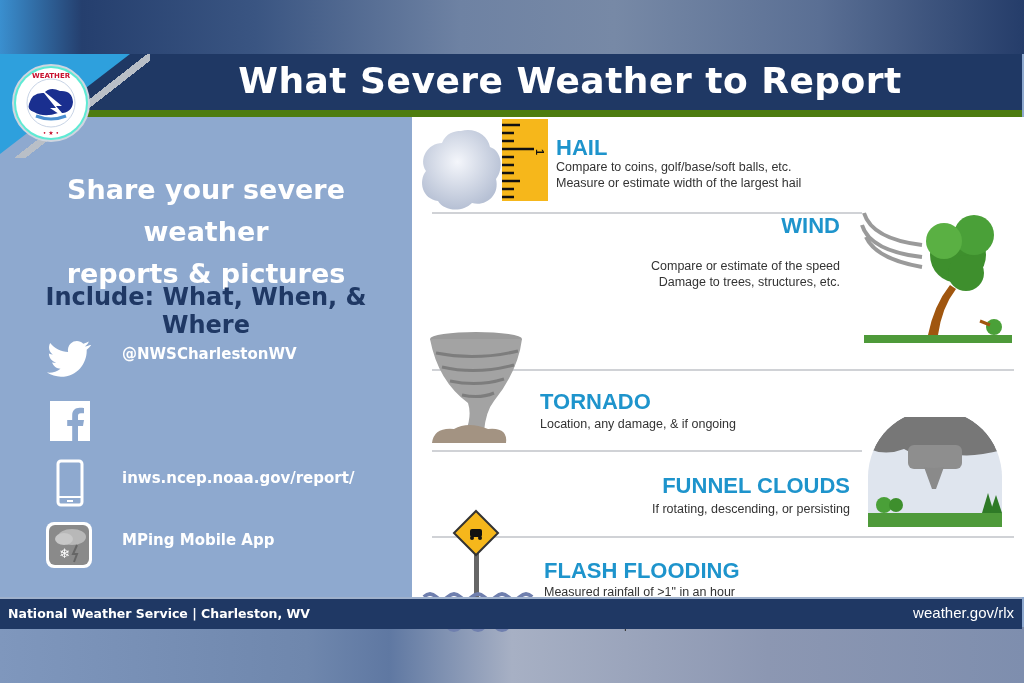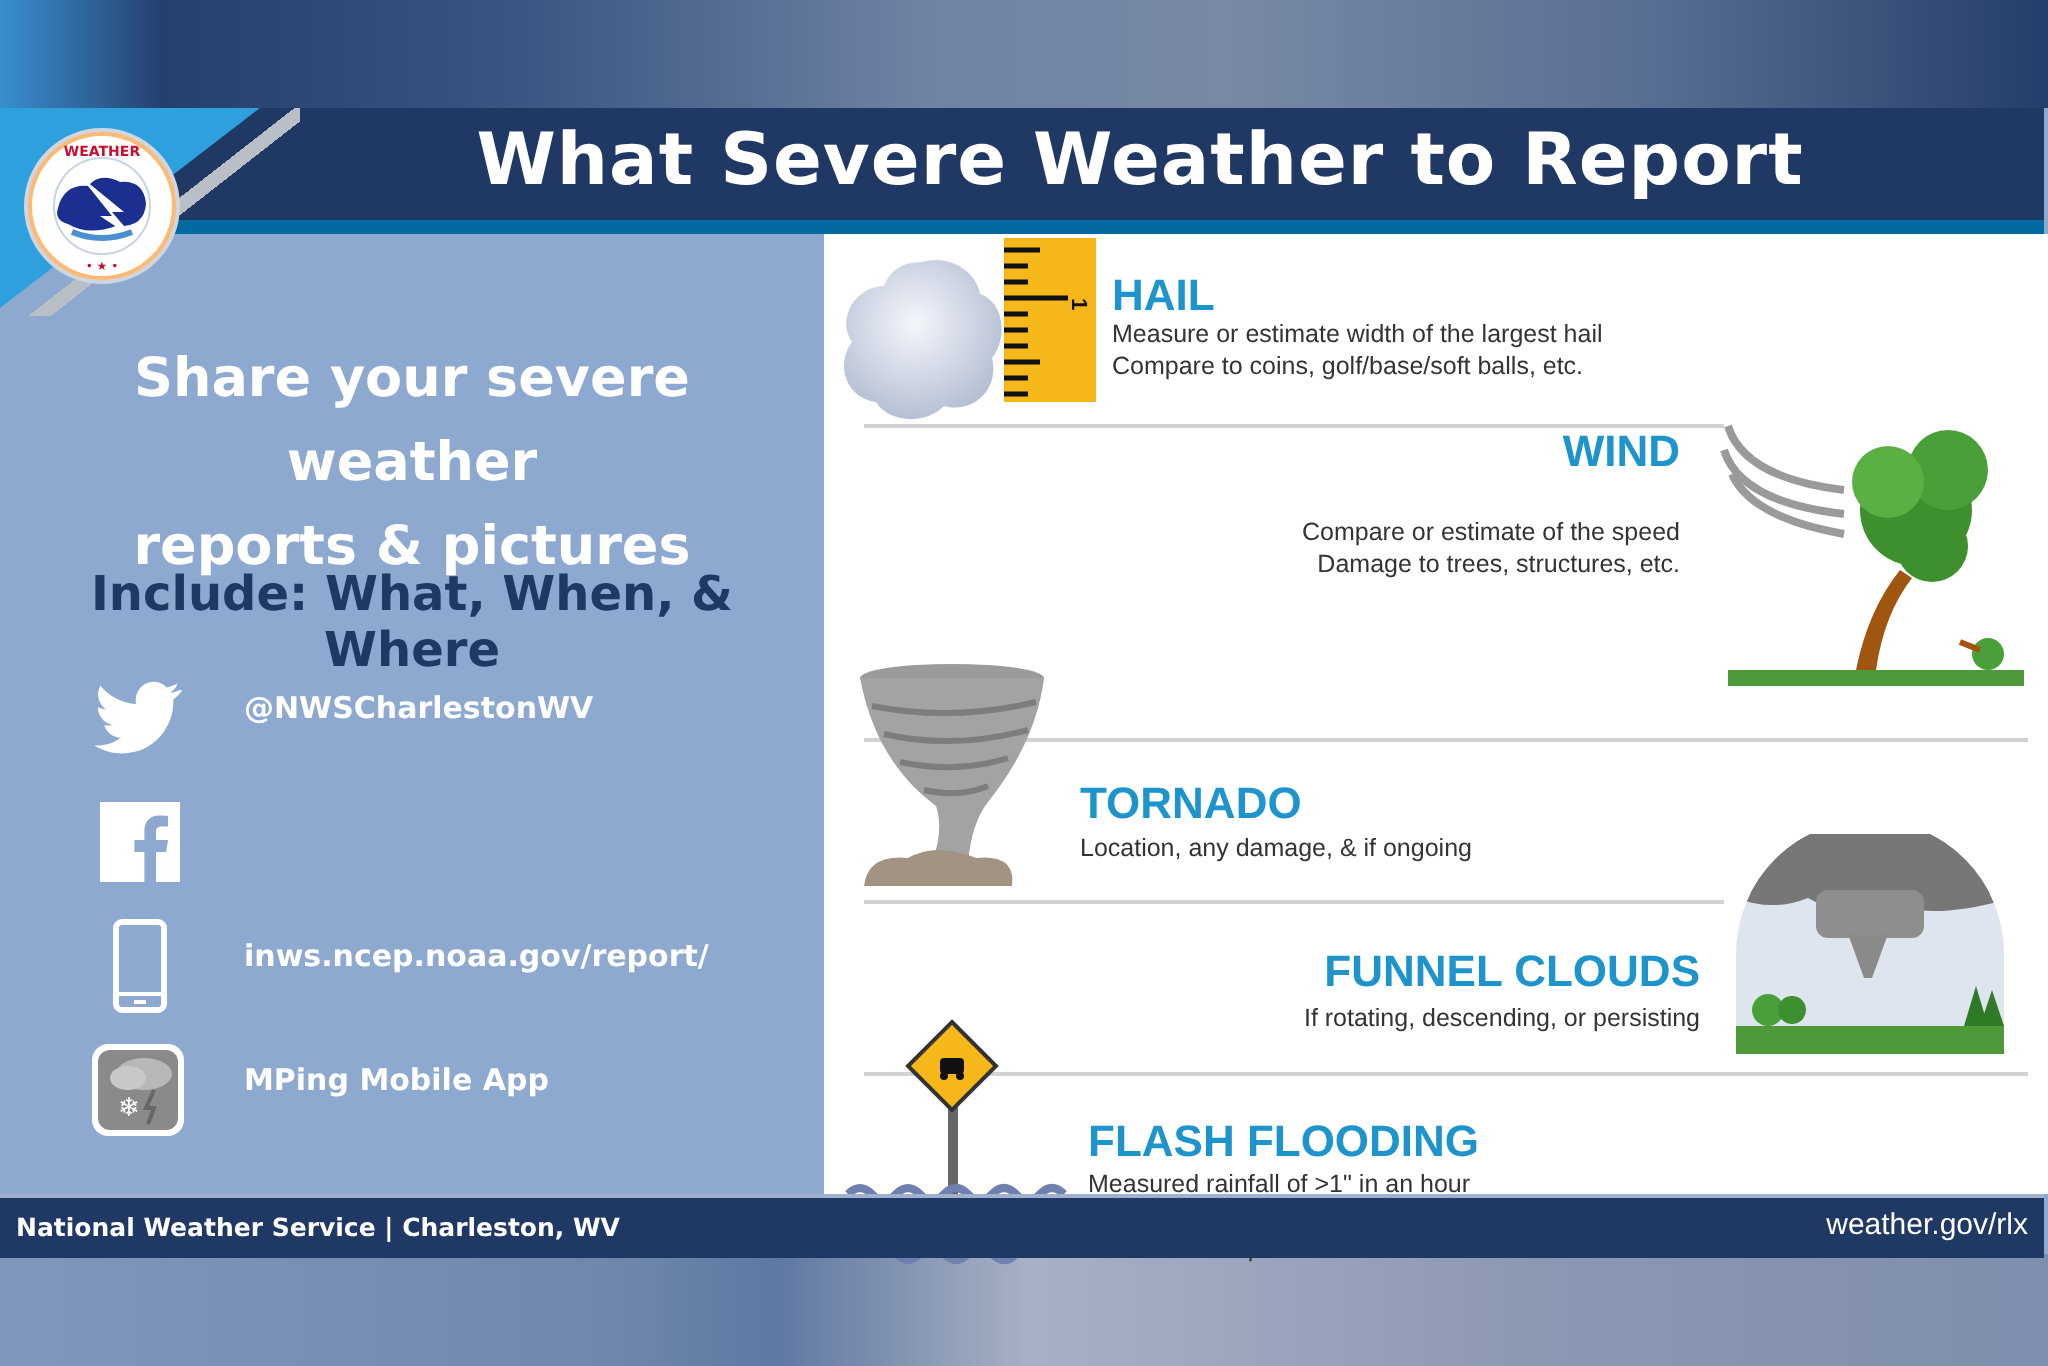--- a/index.html
+++ b/index.html
@@ -17,35 +17,35 @@
     background: linear-gradient(90deg,#7f97bd 0%,#6f87ad 30%,#5f78a2 38%,#a7b0c4 50%,#8c97b2 75%,#7e8eae 100%);
   }
   .poster {
     position:absolute; left:0; top:54px; width:1024px; height:573px;
     background:#8ea9cf;
   }
   
   .header {
     position:absolute; left:0; top:0; width:1022px; height:56px;
     background:#1f3864;
-    border-bottom:7px solid #0369a1;
+    border-bottom:7px solid #4d7c0f;
   }
   .corner {
     position:absolute; left:0; top:0; width:0; height:0;
     border-top:100px solid #2ea0dd;
     border-right:130px solid transparent;
     z-index:2;
   }
   .corner-stripe {
     position:absolute; left:0; top:0; width:150px; height:104px; z-index:2;
     background: linear-gradient(142deg, transparent 0 52%, #b9bfc7 52% 56%, transparent 56%);
   }
   .logo {
     position:absolute; left:12px; top:10px; width:74px; height:74px; z-index:3;
-    border-radius:50%; background:#fdba74; border:2px solid #d0d6e0;
+    border-radius:50%; background:#5eead4; border:2px solid #d0d6e0;
   }
   .title {
     position:absolute; left:230px; top:6px; width:680px; text-align:center;
     color:#fff; font-size:36px; font-weight:bold; letter-spacing:0.5px;
     font-family:"DejaVu Sans", sans-serif;
   }
   
   .left {
     position:absolute; left:0; top:63px; width:412px; height:478px;
   }
@@ -183,22 +183,22 @@
             <line x1="0" y1="46" x2="12" y2="46"></line>
             <line x1="0" y1="54" x2="12" y2="54"></line>
             <line x1="0" y1="62" x2="18" y2="62"></line>
           <line x1="0" y1="70" x2="12" y2="70"></line>
             <line x1="0" y1="78" x2="12" y2="78"></line>
         </g>
         <text x="38" y="34" font-size="11" font-weight="bold" fill="#111" transform="rotate(90 38 30)" font-family="Liberation Sans, sans-serif">1</text>
       </svg>
       <div class="h" style="left:144px;top:18px;font-size:22px;">HAIL</div>
       <div class="d" style="left:144px;top:42px;">
+        <div>Compare to coins, golf/base/soft balls, etc.</div>
         <div>Measure or estimate width of the largest hail</div>
-        <div>Compare to coins, golf/base/soft balls, etc.</div>
       </div>
       <div class="sep" style="left:20px;top:95px;width:430px;"></div>
     </div>
 
     <div>
       <div class="h r" style="left:230px;width:198px;top:96px;font-size:22px;">WIND</div>
       <div class="d r" style="left:150px;width:278px;top:141px;">
         <div>Compare or estimate of the speed</div>
         <div>Damage to trees, structures, etc.</div>
       </div>

